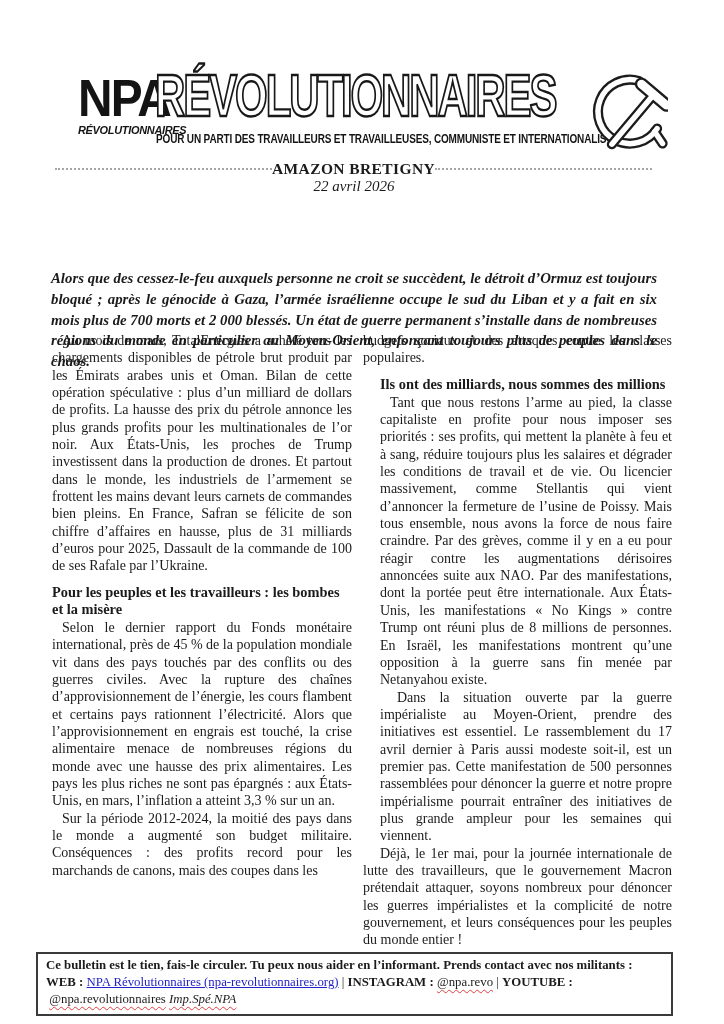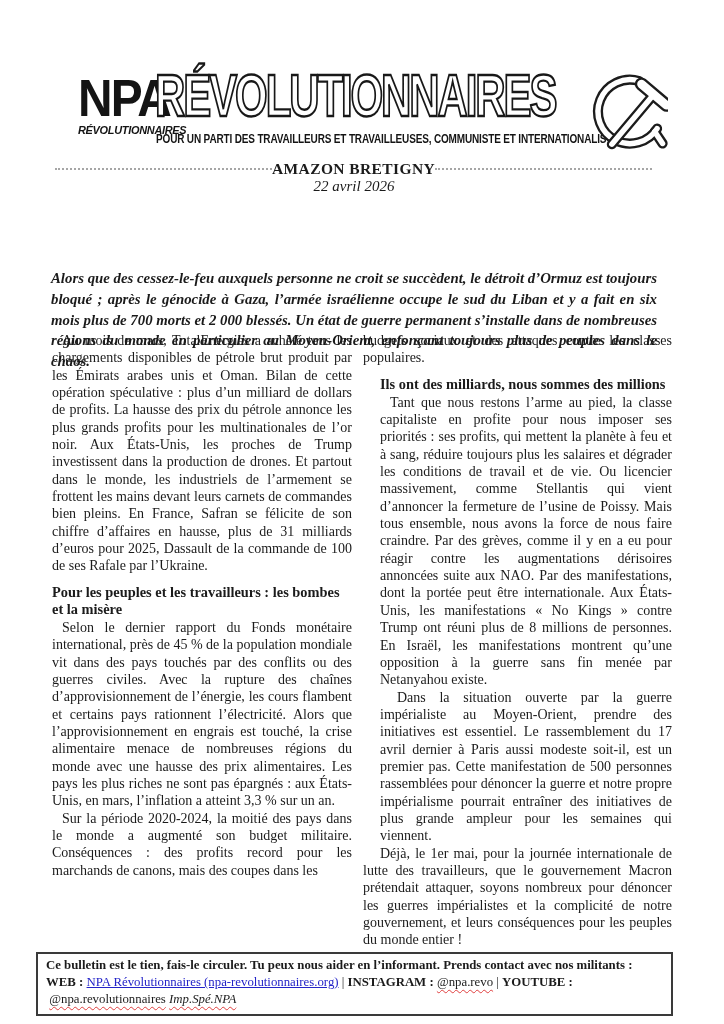--- a/index.html
+++ b/index.html
@@ -127,21 +127,21 @@
   <div class="edition-date">22 avril 2026</div>
 
 
   <div class="lede">Alors que des cessez-le-feu auxquels personne ne croit se succèdent, le détroit d’Ormuz est toujours bloqué ; après le génocide à Gaza, l’armée israélienne occupe le sud du Liban et y a fait en six mois plus de 700 morts et 2 000 blessés. Un état de guerre permanent s’installe dans de nombreuses régions du monde en particulier au Moyen-Orient, enfonçant toujours plus de peuples dans le chaos.</div>
 
   <div class="columns">
     <div class="col col-left">
       <p class="indent">Au mois de mars, TotalEnergies a acheté tous les chargements disponibles de pétrole brut produit par les Émirats arabes unis et Oman. Bilan de cette opération spéculative : plus d’un milliard de dollars de profits. La hausse des prix du pétrole annonce les plus grands profits pour les multinationales de l’or noir. Aux États-Unis, les proches de Trump investissent dans la production de drones. Et partout dans le monde, les industriels de l’armement se frottent les mains devant leurs carnets de commandes bien pleins. En France, Safran se félicite de son chiffre d’affaires en hausse, plus de 31 milliards d’euros pour 2025, Dassault de la commande de 100 de ses Rafale par l’Ukraine.</p>
       <h3>Pour les peuples et les travailleurs : les bombes et la misère</h3>
       <p class="indent">Selon le dernier rapport du Fonds monétaire international, près de 45 % de la population mondiale vit dans des pays touchés par des conflits ou des guerres civiles. Avec la rupture des chaînes d’approvisionnement de l’énergie, les cours flambent et certains pays rationnent l’électricité. Alors que l’approvisionnement en engrais est touché, la crise alimentaire menace de nombreuses régions du monde avec une hausse des prix alimentaires. Les pays les plus riches ne sont pas épargnés : aux États-Unis, en mars, l’inflation a atteint 3,3 % sur un an.</p>
-      <p class="indent">Sur la période 2020-2024, la moitié des pays dans le monde a augmenté son budget militaire. Conséquences : des profits record pour les marchands de canons, mais des coupes dans les</p>
+      <p class="indent">Sur la période 2012-2024, la moitié des pays dans le monde a augmenté son budget militaire. Conséquences : des profits record pour les marchands de canons, mais des coupes dans les</p>
     </div>
     <div class="col col-right">
       <p>budgets sociaux et des attaques contre les classes populaires.</p>
       <div class="inset">
         <h3>Ils ont des milliards, nous sommes des millions</h3>
         <p class="indent">Tant que nous restons l’arme au pied, la classe capitaliste en profite pour nous imposer ses priorités : ses profits, qui mettent la planète à feu et à sang, réduire toujours plus les salaires et dégrader les conditions de travail et de vie. Ou licencier massivement, comme Stellantis qui vient d’annoncer la fermeture de l’usine de Poissy. Mais tous ensemble, nous avons la force de nous faire craindre. Par des grèves, comme il y en a eu pour réagir contre les augmentations dérisoires annoncées suite aux NAO. Par des manifestations, dont la portée peut être internationale. Aux États-Unis, les manifestations « No Kings » contre Trump ont réuni plus de 8 millions de personnes. En Israël, les manifestations montrent qu’une opposition à la guerre sans fin menée par Netanyahou existe.</p>
         <p class="indent-lg">Dans la situation ouverte par la guerre impérialiste au Moyen-Orient, prendre des initiatives est essentiel. Le rassemblement du 17 avril dernier à Paris aussi modeste soit-il, est un premier pas. Cette manifestation de 500 personnes rassemblées pour dénoncer la guerre et notre propre impérialisme pourrait entraîner des initiatives de plus grande ampleur pour les semaines qui viennent.</p>
       </div>
       <p class="indent-lg">Déjà, le 1er mai, pour la journée internationale de lutte des travailleurs, que le gouvernement Macron prétendait attaquer, soyons nombreux pour dénoncer les guerres impérialistes et la complicité de notre gouvernement, et leurs conséquences pour les peuples du monde entier !</p>
     </div>

